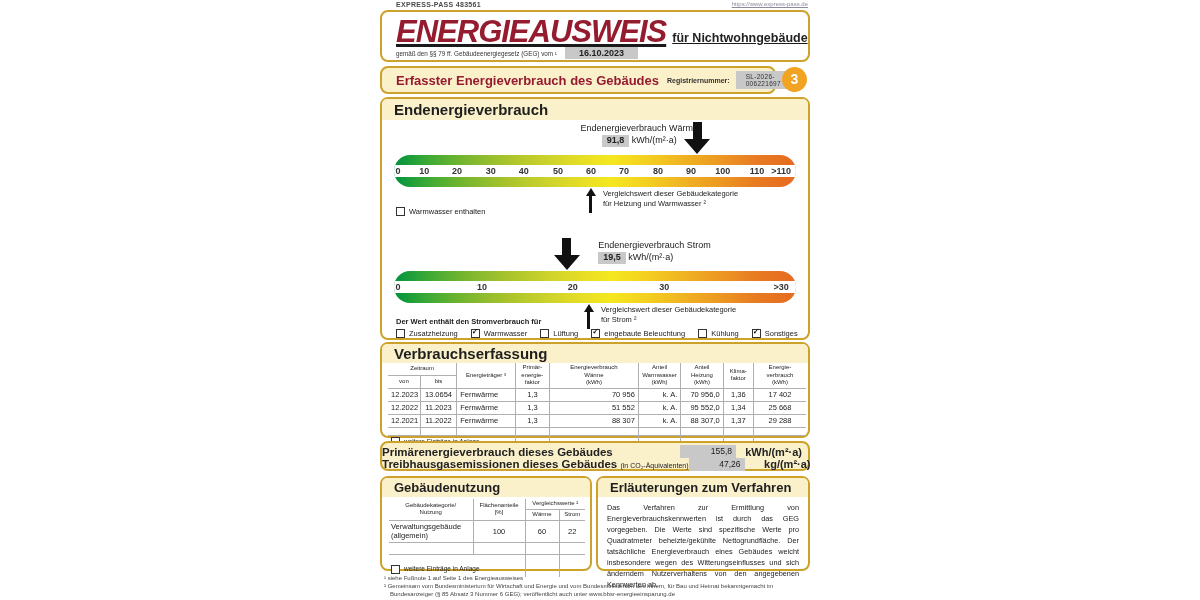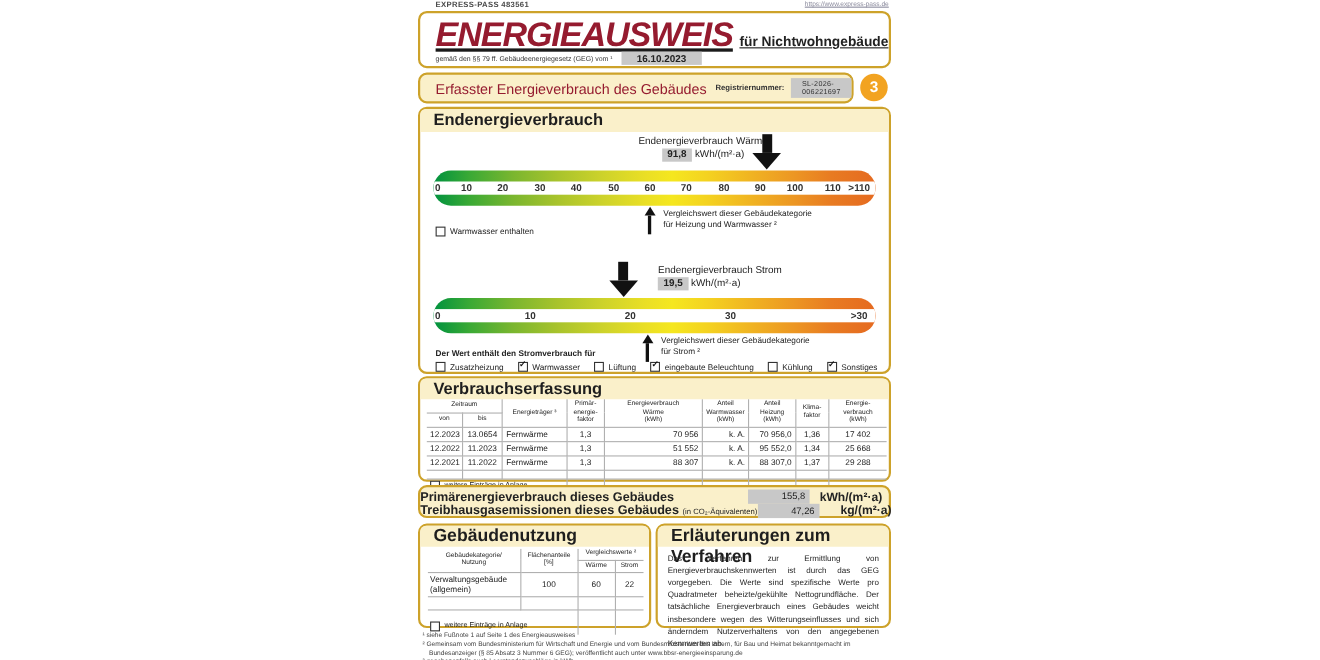--- a/index.html
+++ b/index.html
@@ -21,21 +21,21 @@
   .titlerow{display:flex;align-items:baseline;padding:5px 0 0 14px;text-decoration:underline;}
   .bigtitle{font-size:31px;font-weight:bold;font-style:italic;letter-spacing:-1px;color:#951B2F;line-height:30px;}
   .subtitle{font-size:12.5px;font-weight:bold;color:#222;margin-left:6px;}
   .lawrow{display:flex;align-items:center;padding-left:14px;margin-top:0;}
   .lawtext{font-size:6.3px;color:#333;}
   .chip{background:#C8C8C8;display:inline-block;}
   .datechip{font-size:9px;font-weight:bold;padding:1px 14px;margin-left:8px;color:#222;}
 
   
   #box2{top:66px;height:28px;width:396px;background:#FAF0CA;display:flex;align-items:center;padding:0 10px 0 14px;}
-  .sectitle{font-size:13px;font-weight:normal;color:#951B2F;white-space:nowrap;text-align:right;}
+  .sectitle{font-size:13px;font-weight:bold;color:#951B2F;white-space:nowrap;text-align:right;}
   .reglabel{font-size:7px;font-weight:bold;color:#333;margin-left:8px;}
   .regchip{font-size:6.5px;padding:2px 10px;margin-left:6px;color:#333;letter-spacing:.3px;}
   .badge{position:absolute;left:402px;top:67px;width:25px;height:25px;border-radius:50%;background:#F2A321;
          color:#fff;font-size:14px;font-weight:bold;text-align:center;line-height:25px;}
 
   
   #box3{top:97px;height:243px;}
   .b3content{position:relative;height:222px;}
   .zone{position:absolute;left:12px;width:402px;}
   #zone-w{top:1px;height:114px;}
@@ -83,21 +83,21 @@
   #box5{top:441px;height:30px;background:#FAF0CA;padding:2px 2px 2px 0;}
   .sumrow{display:grid;grid-template-columns:1fr 56px 70px;align-items:center;height:12.5px;}
   .sum-label{font-size:11.5px;font-weight:bold;color:#222;white-space:nowrap;}
   .sum-note{font-size:7px;font-weight:normal;}
   .sum-val{background:#C8C8C8;font-size:8.5px;text-align:right;padding:2px 4px;height:100%;box-sizing:border-box;line-height:9px;}
   .sum-unit{font-size:11px;font-weight:bold;text-align:right;padding-right:4px;color:#222;}
 
   
   #boxN{top:476px;height:95px;width:212px;}
   #boxE{top:476px;left:216px;height:95px;width:214px;}
-  .bar13{font-size:16px;height:19px;line-height:19px;}
+  .bar13{font-size:13px;height:19px;line-height:19px;}
   .nt{border-collapse:collapse;width:196px;margin:2px 7px 0;table-layout:fixed;}
   .nt th,.nt td{border:1px solid #B0B0B0;padding:1px 2px;}
   .nt tr > *:first-child{border-left:0;}
   .nt tr > *:last-child{border-right:0;}
   .nt thead tr:first-child > *{border-top:0;}
   .nt tr.lastrow > *{border-bottom:0;}
   .nt th{font-size:6px;font-weight:normal;color:#222;text-align:center;white-space:pre-line;line-height:1.3;vertical-align:middle;}
   .nt td{font-size:7.5px;color:#222;white-space:pre-line;line-height:1.2;}
   .expl{padding:6px 9px;font-size:7.3px;line-height:1.5;color:#222;text-align:justify;}
 

